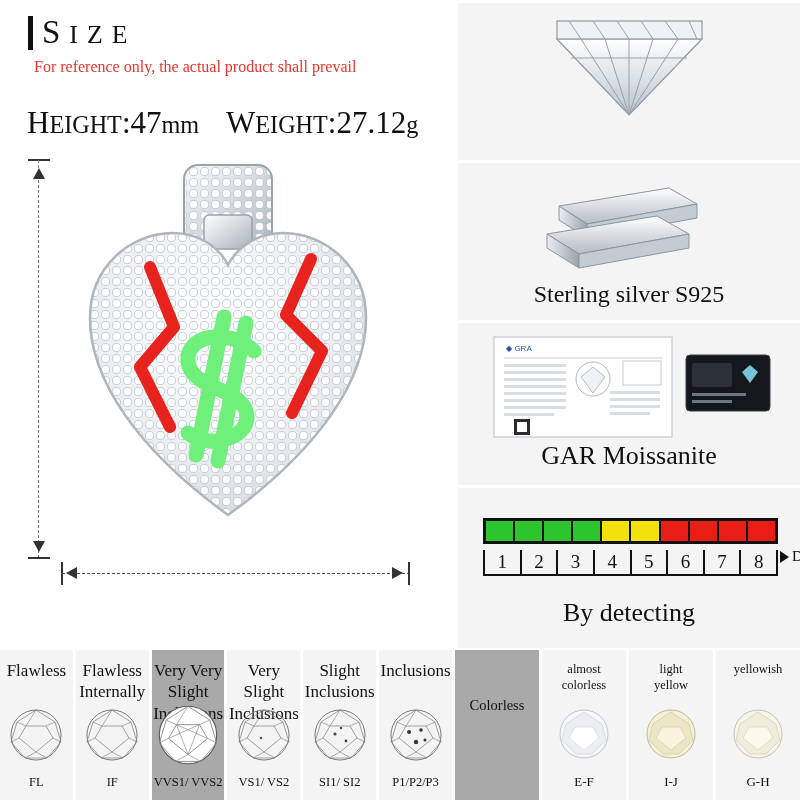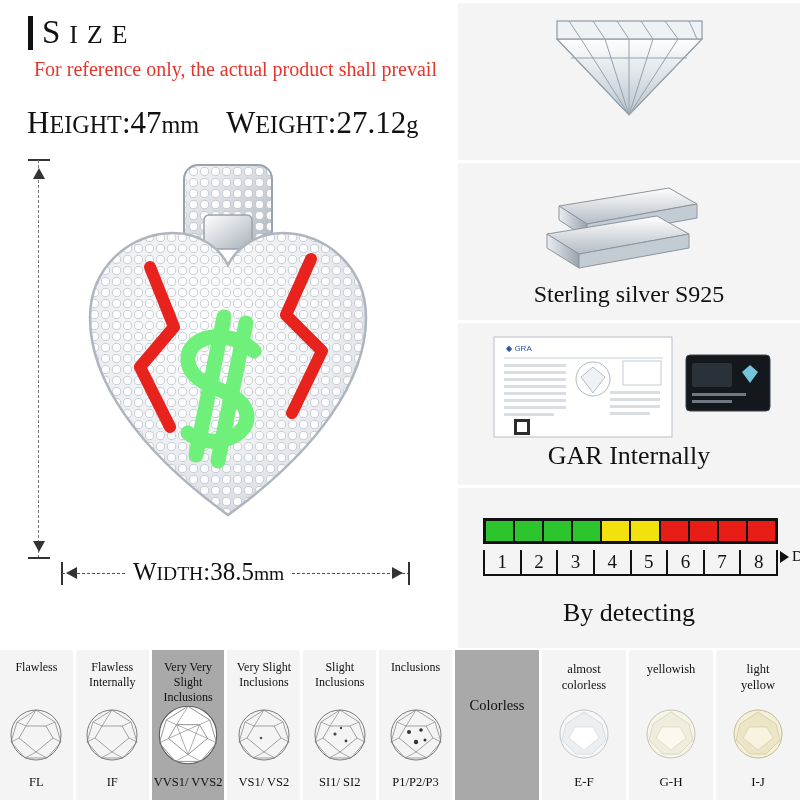--- a/index.html
+++ b/index.html
@@ -23,21 +23,21 @@
     display: flex; align-items: center;
   }
   .size-bar {
     width: 5px; height: 34px; background: #111; margin-right: 9px;
   }
   .size-word {
     font-size: 33px; letter-spacing: 9px; font-family: "Liberation Serif", serif;
   }
   .ref-note {
     position: absolute; left: 34px; top: 58px;
-    color: #e8342a; font-size: 20px;
+    color: #e8342a; font-size: 16px;
     font-family: "Liberation Serif", serif;
   }
   .hw-line {
     position: absolute; left: 27px; top: 105px;
     font-size: 31px; white-space: nowrap;
   }
 
   
   .v-arrow {
     position: absolute; left: 38px; top: 160px; width: 2px; height: 398px;
@@ -138,21 +138,21 @@
   .strip { position: absolute; top: 0; height: 150px; display: flex; }
   .strip-clarity { left: 0; width: 452px; }
   .strip-color { left: 455px; width: 345px; }
   .cl-col, .co-col {
     flex: 1; background: #f4f4f4; border-right: 3px solid #fff;
     position: relative; display: flex; flex-direction: column; align-items: center;
   }
   .cl-col:last-child, .co-col:last-child { border-right: none; }
   .cl-col.hl, .co-col.hl { background: #a9a9a9; }
   .cl-top {
-    font-size: 12px; text-align: center; line-height: 1.25;
+    font-size: 17px; text-align: center; line-height: 1.25;
     padding-top: 10px; height: 44px; color: #111;
   }
   .co-top {
     font-size: 12.5px; text-align: center; line-height: 1.25;
     padding-top: 12px; height: 44px; color: #111;
   }
   .gem-box { flex: 1; display: flex; align-items: center; justify-content: center; }
   .cl-bot {
     font-size: 12.5px; text-align: right; padding-bottom: 10px; color: #111;
   }
@@ -233,21 +233,20 @@
           <path d="M168 168 L140 306"></path>
         </g>
       </svg>
     </div>
 
     <div class="w-cap-l"></div>
     <div class="w-line"></div>
     <div class="w-head-l"></div>
     <div class="w-head-r"></div>
     <div class="w-cap-r"></div>
-    <div class="w-label">W<span style="font-size:0.78em">IDTH</span>:38.5<span style="font-size:0.78em">mm</span></div>
 
   </div>
 
   <div class="rcell" id="cell-moissanite">
     <div class="rcell-art art-center" style="top:6px;height:112px;">
       <svg width="165" height="108" viewBox="0 0 165 108">
         <defs>
           <linearGradient id="dg1" x1="0" y1="0" x2="0" y2="1">
             <stop offset="0%" stop-color="#ffffff"></stop>
             <stop offset="100%" stop-color="#b9c5cf"></stop>
@@ -330,21 +329,21 @@
 
         <rect x="228" y="24" width="84" height="56" rx="4" fill="#14181c" stroke="#3a4148"></rect>
         <rect x="234" y="32" width="40" height="24" rx="2" fill="#2a3138"></rect>
         <polygon points="292,34 300,41 292,52 284,41" fill="#7fd8ef" opacity="0.9"></polygon>
         <g fill="#6d7880">
           <rect x="234" y="62" width="54" height="3"></rect>
             <rect x="234" y="69" width="40" height="3"></rect>
         </g>
       </svg>
     </div>
-    <div class="rcell-label" style="top:118px;">GAR Internally</div>
+    <div class="rcell-label" style="top:118px;">GAR Moissanite</div>
   </div>
 
   <div class="rcell" id="cell-detect">
     <div class="colorbar">
       <div style="background:#2dc52d"></div>
         <div style="background:#2dc52d"></div>
       <div style="background:#2dc52d"></div>
         <div style="background:#2dc52d"></div>
       <div style="background:#f2e10c"></div>
         <div style="background:#f2e10c"></div>
@@ -526,37 +525,37 @@
         <div class="gem-box">
           <svg width="52" height="52" viewBox="0 0 52 52">
               <circle cx="26" cy="26" r="24" fill="#f7f8f9" stroke="#bfc5cb"></circle>
               <polygon points="26,4 44,16 48,32 34,46 18,46 4,32 8,16" fill="#eceff2" stroke="#c6ccd2" stroke-width="0.6"></polygon>
               <polygon points="17,19 35,19 41,30 26,42 11,30" fill="#ffffff" stroke="#cfd5db" stroke-width="0.6"></polygon>
             </svg>
         </div>
         <div class="co-bot">E-F</div>
       </div>
       <div class="co-col">
+        <div class="co-top" style="white-space:pre-line">light
+yellow</div>
+        <div class="gem-box">
+          <svg width="52" height="52" viewBox="0 0 52 52">
+              <circle cx="26" cy="26" r="24" fill="#f4efd6" stroke="#c3bb99"></circle>
+              <polygon points="26,4 44,16 48,32 34,46 18,46 4,32 8,16" fill="#ece5c6" stroke="#c7bf9e" stroke-width="0.6"></polygon>
+              <polygon points="17,19 35,19 41,30 26,42 11,30" fill="#f8f3de" stroke="#cfc7a7" stroke-width="0.6"></polygon>
+            </svg>
+        </div>
+        <div class="co-bot">I-J</div>
+      </div>
+      <div class="co-col">
         <div class="co-top">yellowish</div>
         <div class="gem-box">
           <svg width="52" height="52" viewBox="0 0 52 52">
               <circle cx="26" cy="26" r="24" fill="#f7f5ea" stroke="#c6c3b2"></circle>
               <polygon points="26,4 44,16 48,32 34,46 18,46 4,32 8,16" fill="#f0eddc" stroke="#ccc8b6" stroke-width="0.6"></polygon>
               <polygon points="17,19 35,19 41,30 26,42 11,30" fill="#fbf9ee" stroke="#d4d0bd" stroke-width="0.6"></polygon>
             </svg>
         </div>
         <div class="co-bot">G-H</div>
       </div>
-      <div class="co-col">
-        <div class="co-top" style="white-space:pre-line">light
-yellow</div>
-        <div class="gem-box">
-          <svg width="52" height="52" viewBox="0 0 52 52">
-              <circle cx="26" cy="26" r="24" fill="#f4efd6" stroke="#c3bb99"></circle>
-              <polygon points="26,4 44,16 48,32 34,46 18,46 4,32 8,16" fill="#ece5c6" stroke="#c7bf9e" stroke-width="0.6"></polygon>
-              <polygon points="17,19 35,19 41,30 26,42 11,30" fill="#f8f3de" stroke="#cfc7a7" stroke-width="0.6"></polygon>
-            </svg>
-        </div>
-        <div class="co-bot">I-J</div>
-      </div>
     </div>
   </div>
 </div>
 
 </body></html>

